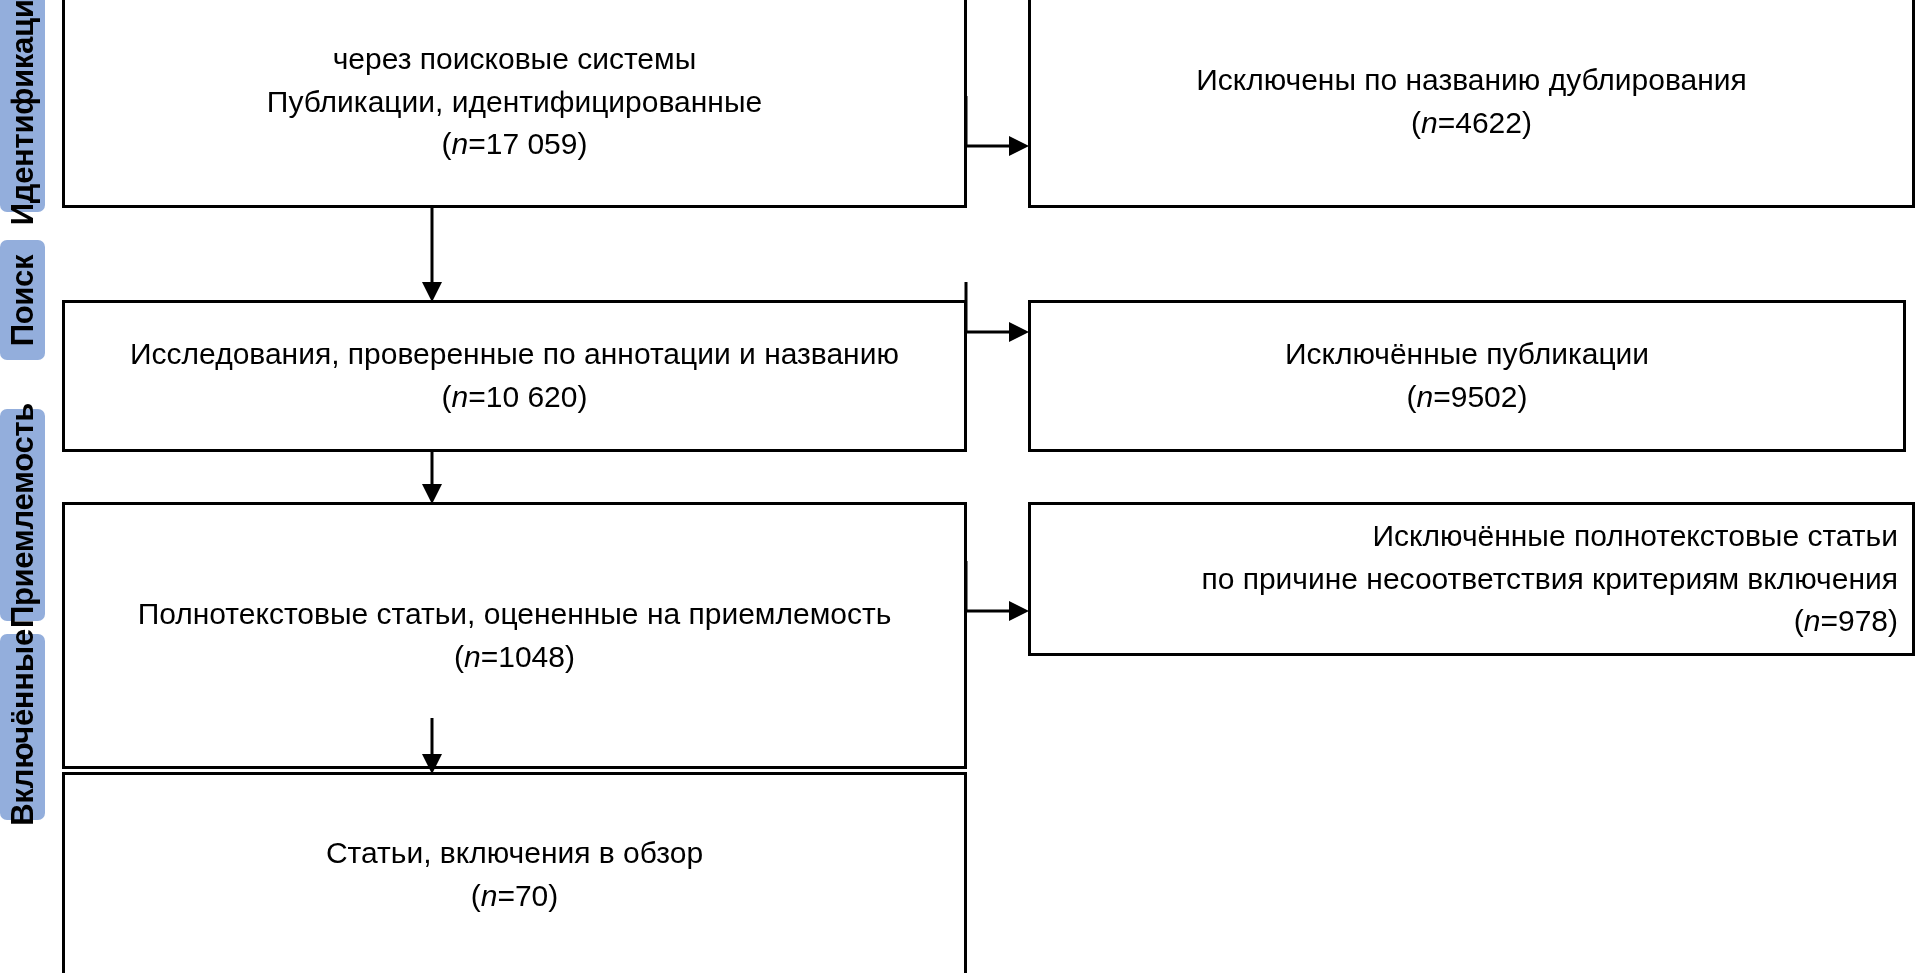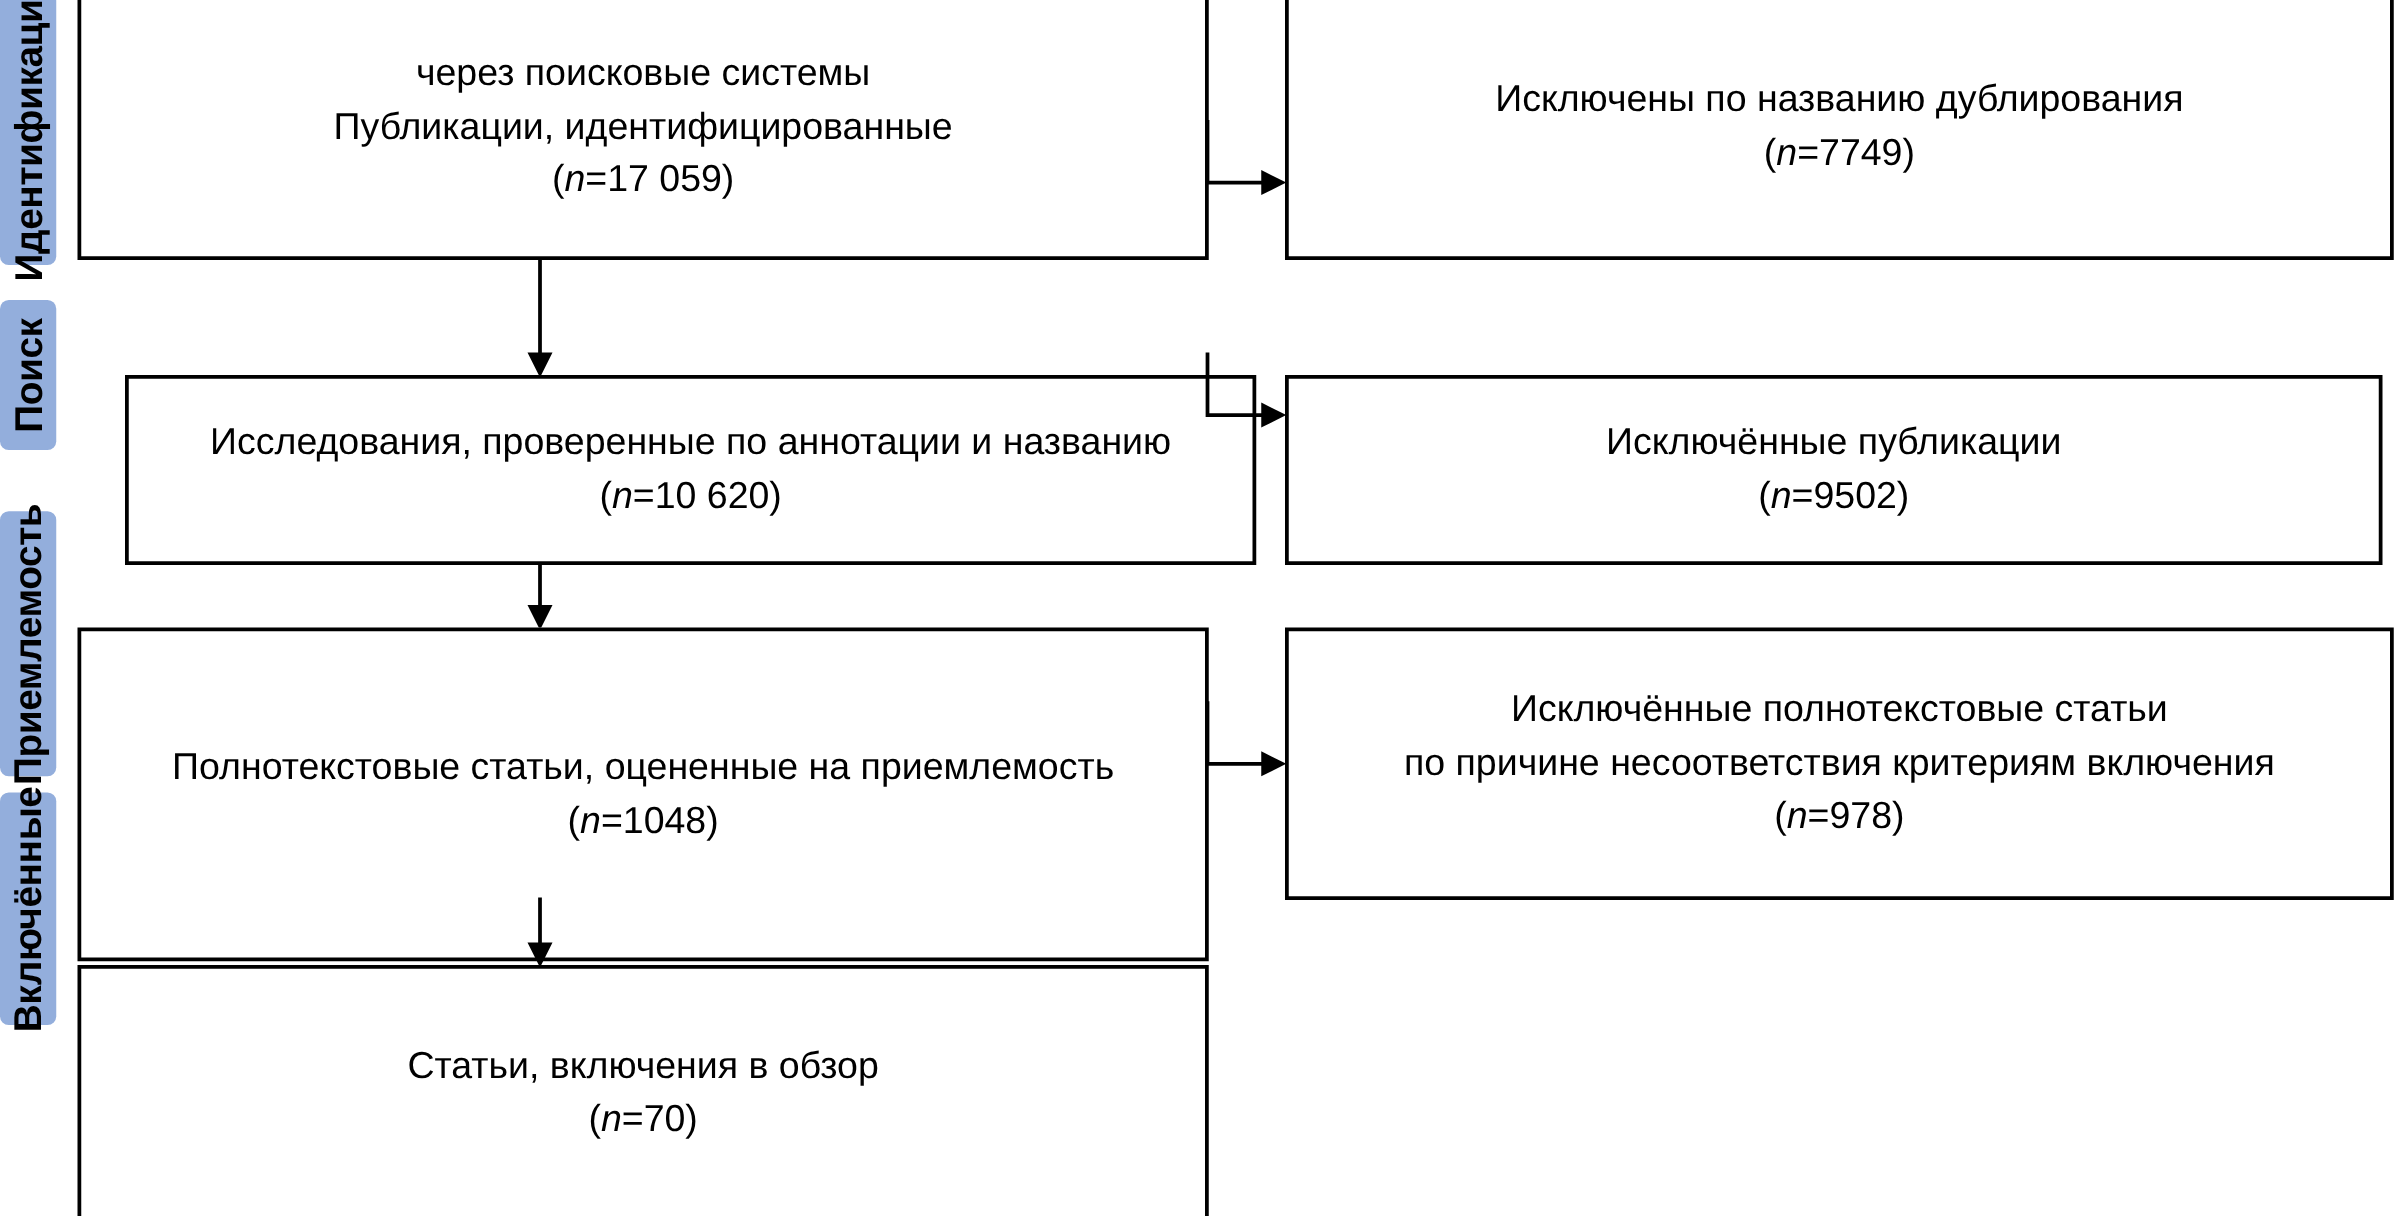--- a/index.html
+++ b/index.html
@@ -99,38 +99,38 @@
   </div>
 
   <div class="flow-box" style="left:62px; top:-4px; width:905px; height:212px;">
     <div class="flow-box-text">через поисковые системы</div>
     <div class="flow-box-text">Публикации, идентифицированные</div>
     <div class="flow-box-count"><span>(</span><span class="n-italic">n</span><span>=17 059)</span></div>
   </div>
 
   <div class="flow-box" style="left:1028px; top:-4px; width:887px; height:212px;">
     <div class="flow-box-text">Исключены по названию дублирования</div>
-    <div class="flow-box-count"><span>(</span><span class="n-italic">n</span><span>=7749)</span></div>
+    <div class="flow-box-count"><span>(</span><span class="n-italic">n</span><span>=4622)</span></div>
   </div>
 
   <div class="connector" style="left:965px; top:96px; width:66px; height:54px;">
     <svg width="66" height="54" viewBox="0 0 66 54">
       <path d="M1,0 L1,50 L46,50" fill="none" stroke="#000000" stroke-width="3"></path>
       <path d="M44,40 L64,50 L44,60 Z" fill="#000000"></path>
     </svg>
   </div>
 
   <div class="connector" style="left:420px; top:206px; width:24px; height:96px;">
     <svg width="24" height="96" viewBox="0 0 24 96">
       <path d="M12,0 L12,80" fill="none" stroke="#000000" stroke-width="3"></path>
       <path d="M2,76 L12,96 L22,76 Z" fill="#000000"></path>
     </svg>
   </div>
 
-  <div class="flow-box" style="left:62px; top:300px; width:905px; height:152px;margin-left:38px;">
+  <div class="flow-box" style="left:62px; top:300px; width:905px; height:152px;">
     <div class="flow-box-text">Исследования, проверенные по аннотации и названию</div>
     <div class="flow-box-count"><span>(</span><span class="n-italic">n</span><span>=10 620)</span></div>
   </div>
 
   <div class="flow-box" style="left:1028px; top:300px; width:878px; height:152px;">
     <div class="flow-box-text">Исключённые публикации</div>
     <div class="flow-box-count"><span>(</span><span class="n-italic">n</span><span>=9502)</span></div>
   </div>
 
   <div class="connector" style="left:965px; top:282px; width:66px; height:54px;">
@@ -145,21 +145,21 @@
       <path d="M12,0 L12,38" fill="none" stroke="#000000" stroke-width="3"></path>
       <path d="M2,34 L12,54 L22,34 Z" fill="#000000"></path>
     </svg>
   </div>
 
   <div class="flow-box" style="left:62px; top:502px; width:905px; height:267px;">
     <div class="flow-box-text">Полнотекстовые статьи, оцененные на приемлемость</div>
     <div class="flow-box-count"><span>(</span><span class="n-italic">n</span><span>=1048)</span></div>
   </div>
 
-  <div class="flow-box" style="left:1028px; top:502px; width:887px; height:218px;">
+  <div class="flow-box" style="left:1028px; top:502px; width:887px; height:154px;align-items:flex-end;">
     <div class="flow-box-text">Исключённые полнотекстовые статьи</div>
     <div class="flow-box-text">по причине несоответствия критериям включения</div>
     <div class="flow-box-count"><span>(</span><span class="n-italic">n</span><span>=978)</span></div>
   </div>
 
   <div class="connector" style="left:965px; top:561px; width:66px; height:54px;">
     <svg width="66" height="54" viewBox="0 0 66 54">
       <path d="M1,0 L1,50 L46,50" fill="none" stroke="#000000" stroke-width="3"></path>
       <path d="M44,40 L64,50 L44,60 Z" fill="#000000"></path>
     </svg>

